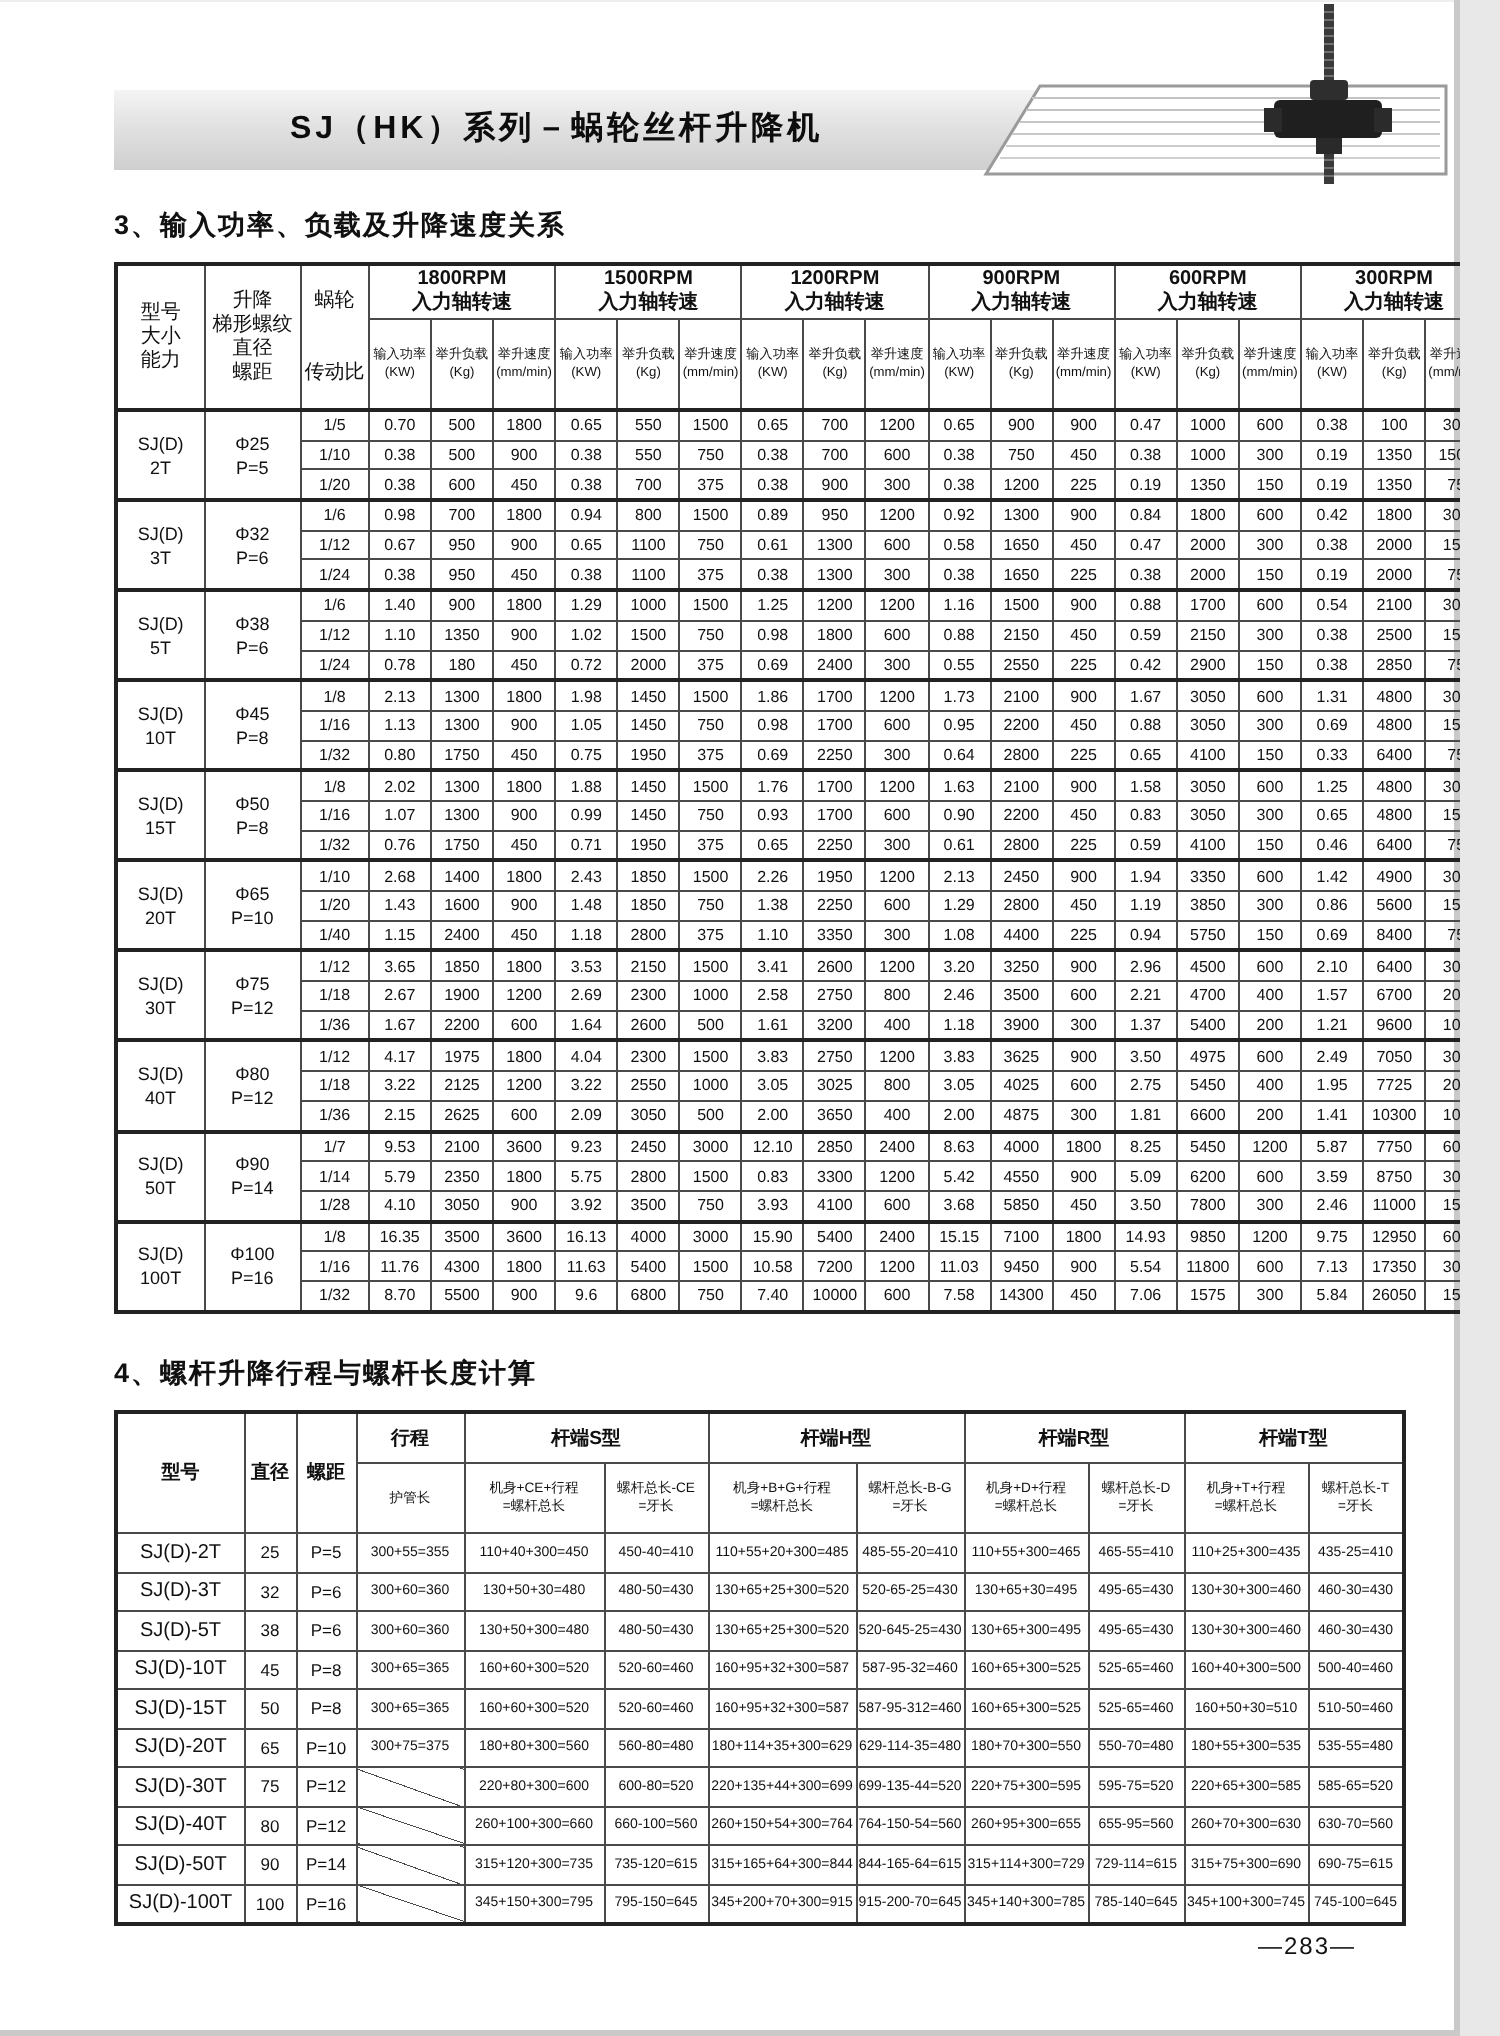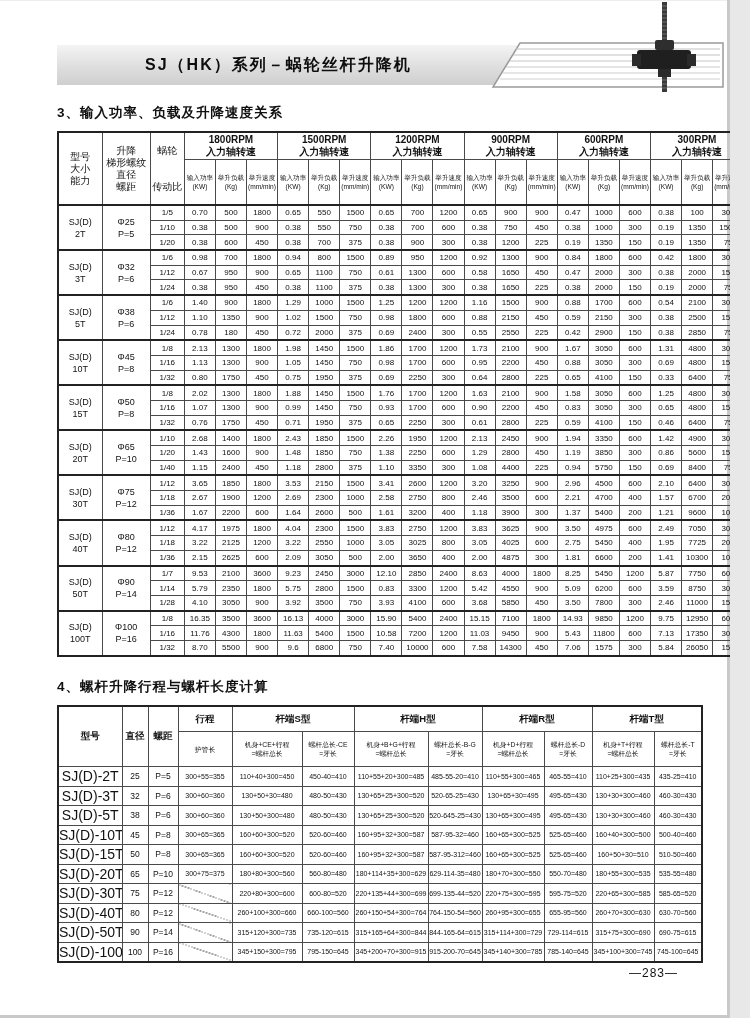--- a/index.html
+++ b/index.html
@@ -34,21 +34,21 @@
   #table3 th.big { font-size:9px; line-height:12px; font-weight:normal; }
   #table3 tbody td { height:13.7px; font-size:8px; line-height:9px; white-space:nowrap; }
   #table3 tbody td.model, #table3 tbody td.screw { font-size:9px; line-height:12px; }
   #table3 tbody tr.gstart td { border-top:2px solid #222; }
   
   #table4 { position:absolute; left:57px; top:705px; width:643px; border:2px solid #222; }
   #table4 tr.type-row th { height:24px; font-size:9.5px; }
   #table4 tr.formula-row th { height:34px; font-size:6.8px; font-weight:normal; line-height:9px; }
   #table4 th.corner { font-size:9.5px; font-weight:bold; }
   #table4 tbody td { height:18.5px; font-size:7px; white-space:nowrap; }
-  #table4 tbody td.model4 { font-size:14px; }
+  #table4 tbody td.model4 { font-size:10px; }
   #table4 tbody td.dim { font-size:8.5px; }
   #table4 tbody td.diag {
     background:linear-gradient(to top right,
       transparent 0%, transparent 49.3%, #4a4a4a 49.3%, #4a4a4a 50.7%, transparent 50.7%, transparent 100%);
   }
   
   .page-num { position:absolute; right:52px; top:966px; font-size:12px; letter-spacing:1px; }
 </style>
 </head>
 <body>
@@ -769,21 +769,21 @@
           <td>1800</td>
           <td>11.63</td>
           <td>5400</td>
           <td>1500</td>
           <td>10.58</td>
           <td>7200</td>
           <td>1200</td>
           <td>11.03</td>
           <td>9450</td>
           <td>900</td>
-          <td>5.43</td>
+          <td>5.54</td>
           <td>11800</td>
           <td>600</td>
           <td>7.13</td>
           <td>17350</td>
           <td>300</td>
         </tr>
         <tr>
           <td>1/32</td>
           <td>8.70</td>
           <td>5500</td>

